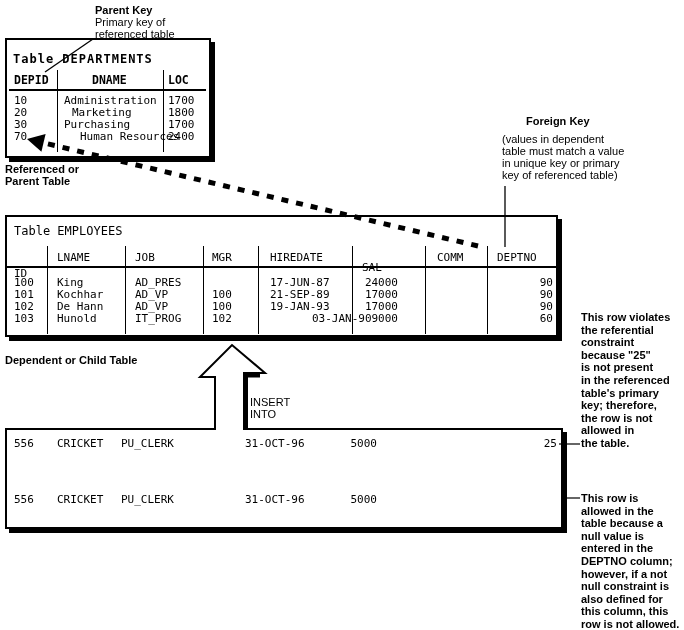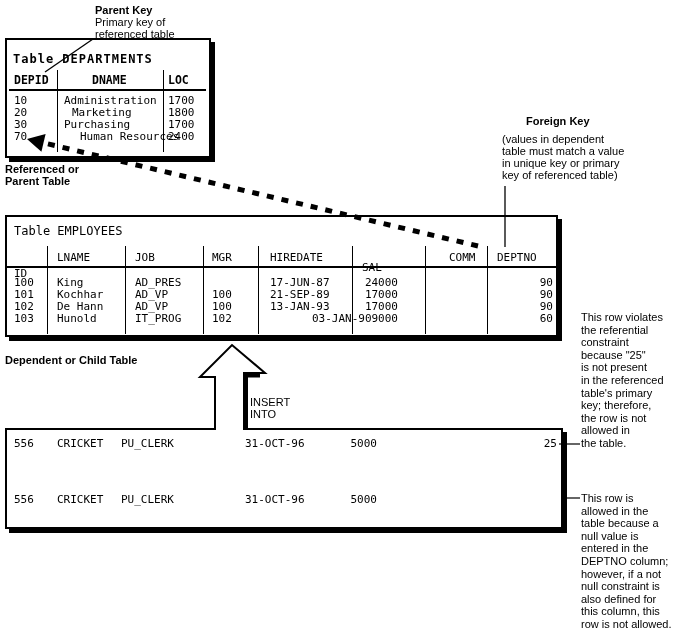--- a/index.html
+++ b/index.html
@@ -5,21 +5,21 @@
   html,body{margin:0;padding:0;background:#fff;}
   .page{position:relative;width:684px;height:630px;background:#ffffff;overflow:hidden;
         font-family:"Liberation Sans",sans-serif;color:#000;}
   .abs{position:absolute;}
   .mono{font-family:"DejaVu Sans Mono",monospace;font-size:11px;line-height:12px;white-space:pre;}
   .mono-b{font-family:"DejaVu Sans Mono",monospace;font-size:11.5px;font-weight:bold;line-height:12px;white-space:pre;}
   .dept-title{font-family:"DejaVu Sans Mono",monospace;font-size:12px;font-weight:bold;letter-spacing:1px;white-space:pre;}
   .emp-title{font-family:"DejaVu Sans Mono",monospace;font-size:12px;white-space:pre;}
   .sans{font-family:"Liberation Sans",sans-serif;font-size:11px;line-height:12px;white-space:pre-line;}
   .sans-b{font-family:"Liberation Sans",sans-serif;font-size:11px;font-weight:bold;line-height:12px;white-space:pre-line;}
-  .note{font-family:"Liberation Sans",sans-serif;font-size:11px;line-height:12.6px;white-space:pre-line;}
+  .note{font-family:"Liberation Sans",sans-serif;font-size:11px;line-height:12.6px;white-space:pre-line;font-weight:bold;}
   .box{position:absolute;background:#fff;border:2px solid #000;box-shadow:4px 4px 0 0 #000;}
   .vsep{position:absolute;width:1.2px;background:#000;}
   .hrule{position:absolute;height:1.5px;background:#000;}
   .ra{text-align:right;}
   svg.overlay{position:absolute;left:0;top:0;z-index:6;pointer-events:none;}
   .txt{z-index:7;}
   .line{z-index:4;}
 </style>
 </head>
 <body>
@@ -75,21 +75,21 @@
   <div class="abs txt mono" style="left:64px;top:131px;padding-left:16px;">Human Resources</div>
   <div class="abs txt mono" style="left:168px;top:131px;">2400</div>
 
   <div class="abs txt emp-title" style="left:14px;top:224px;">Table EMPLOYEES</div>
   <div class="abs txt mono" style="left:14px;top:252px;margin-top:16px;">ID</div>
   <div class="abs txt mono" style="left:57px;top:252px;">LNAME</div>
   <div class="abs txt mono" style="left:135px;top:252px;">JOB</div>
   <div class="abs txt mono" style="left:212px;top:252px;">MGR</div>
   <div class="abs txt mono" style="left:270px;top:252px;">HIREDATE</div>
   <div class="abs txt mono" style="left:362px;top:262px;">SAL</div>
-  <div class="abs txt mono" style="left:437px;top:252px;margin-left:12px;">COMM</div>
+  <div class="abs txt mono" style="left:437px;top:252px;">COMM</div>
   <div class="abs txt mono" style="left:497px;top:252px;">DEPTNO</div>
 
   <div class="abs txt mono" style="left:14px;top:277px;">100</div>
   <div class="abs txt mono" style="left:57px;top:277px;">King</div>
   <div class="abs txt mono" style="left:135px;top:277px;">AD_PRES</div>
   <div class="abs txt mono" style="left:270px;top:277px;">17-JUN-87</div>
   <div class="abs txt mono ra" style="left:340px;top:277px;width:58px;">24000</div>
   <div class="abs txt mono ra" style="left:500px;top:277px;width:53px;">90</div>
 
   <div class="abs txt mono" style="left:14px;top:289px;">101</div>
@@ -97,21 +97,21 @@
   <div class="abs txt mono" style="left:135px;top:289px;">AD_VP</div>
   <div class="abs txt mono" style="left:212px;top:289px;">100</div>
   <div class="abs txt mono" style="left:270px;top:289px;">21-SEP-89</div>
   <div class="abs txt mono ra" style="left:340px;top:289px;width:58px;">17000</div>
   <div class="abs txt mono ra" style="left:500px;top:289px;width:53px;">90</div>
 
   <div class="abs txt mono" style="left:14px;top:301px;">102</div>
   <div class="abs txt mono" style="left:57px;top:301px;">De Hann</div>
   <div class="abs txt mono" style="left:135px;top:301px;">AD_VP</div>
   <div class="abs txt mono" style="left:212px;top:301px;">100</div>
-  <div class="abs txt mono" style="left:270px;top:301px;">13-JAN-93</div>
+  <div class="abs txt mono" style="left:270px;top:301px;">19-JAN-93</div>
   <div class="abs txt mono ra" style="left:340px;top:301px;width:58px;">17000</div>
   <div class="abs txt mono ra" style="left:500px;top:301px;width:53px;">90</div>
 
   <div class="abs txt mono" style="left:14px;top:313px;">103</div>
   <div class="abs txt mono" style="left:57px;top:313px;">Hunold</div>
   <div class="abs txt mono" style="left:135px;top:313px;">IT_PROG</div>
   <div class="abs txt mono" style="left:212px;top:313px;">102</div>
   <div class="abs txt mono" style="left:270px;top:313px;margin-left:42px;">03-JAN-90</div>
   <div class="abs txt mono ra" style="left:340px;top:313px;width:58px;">9000</div>
   <div class="abs txt mono ra" style="left:500px;top:313px;width:53px;">60</div>

